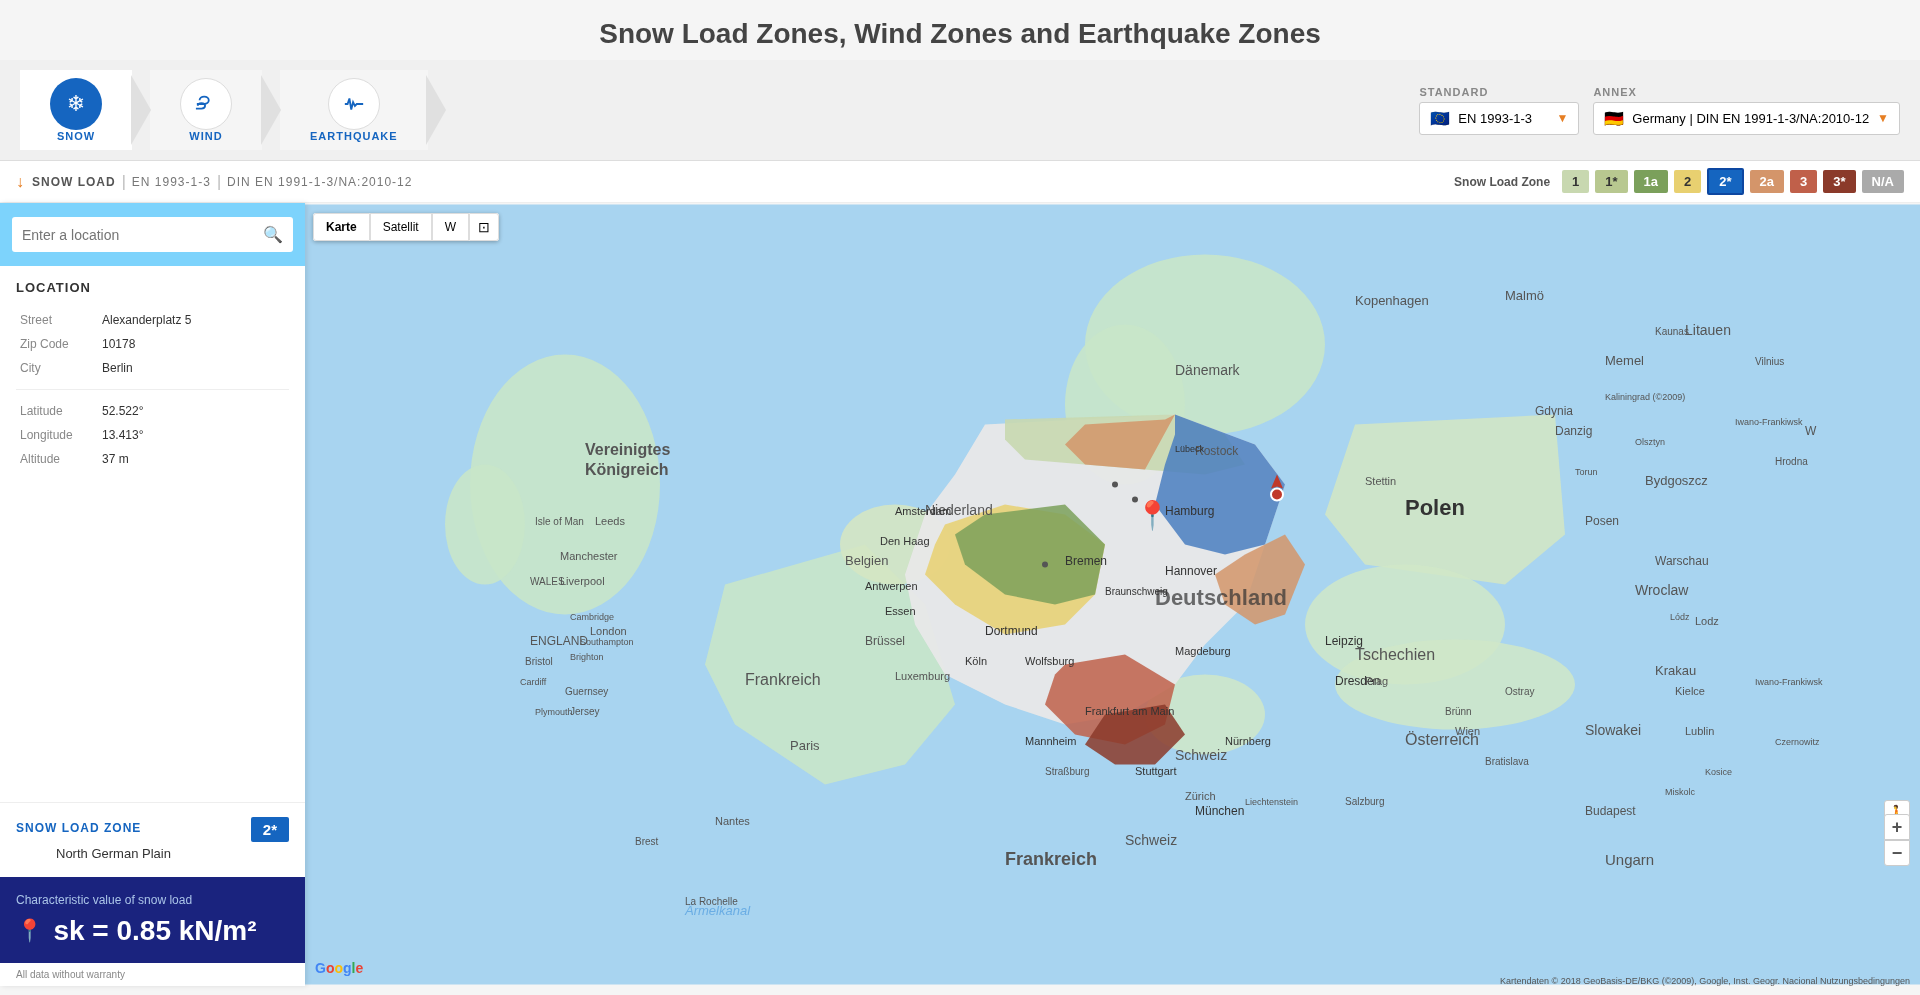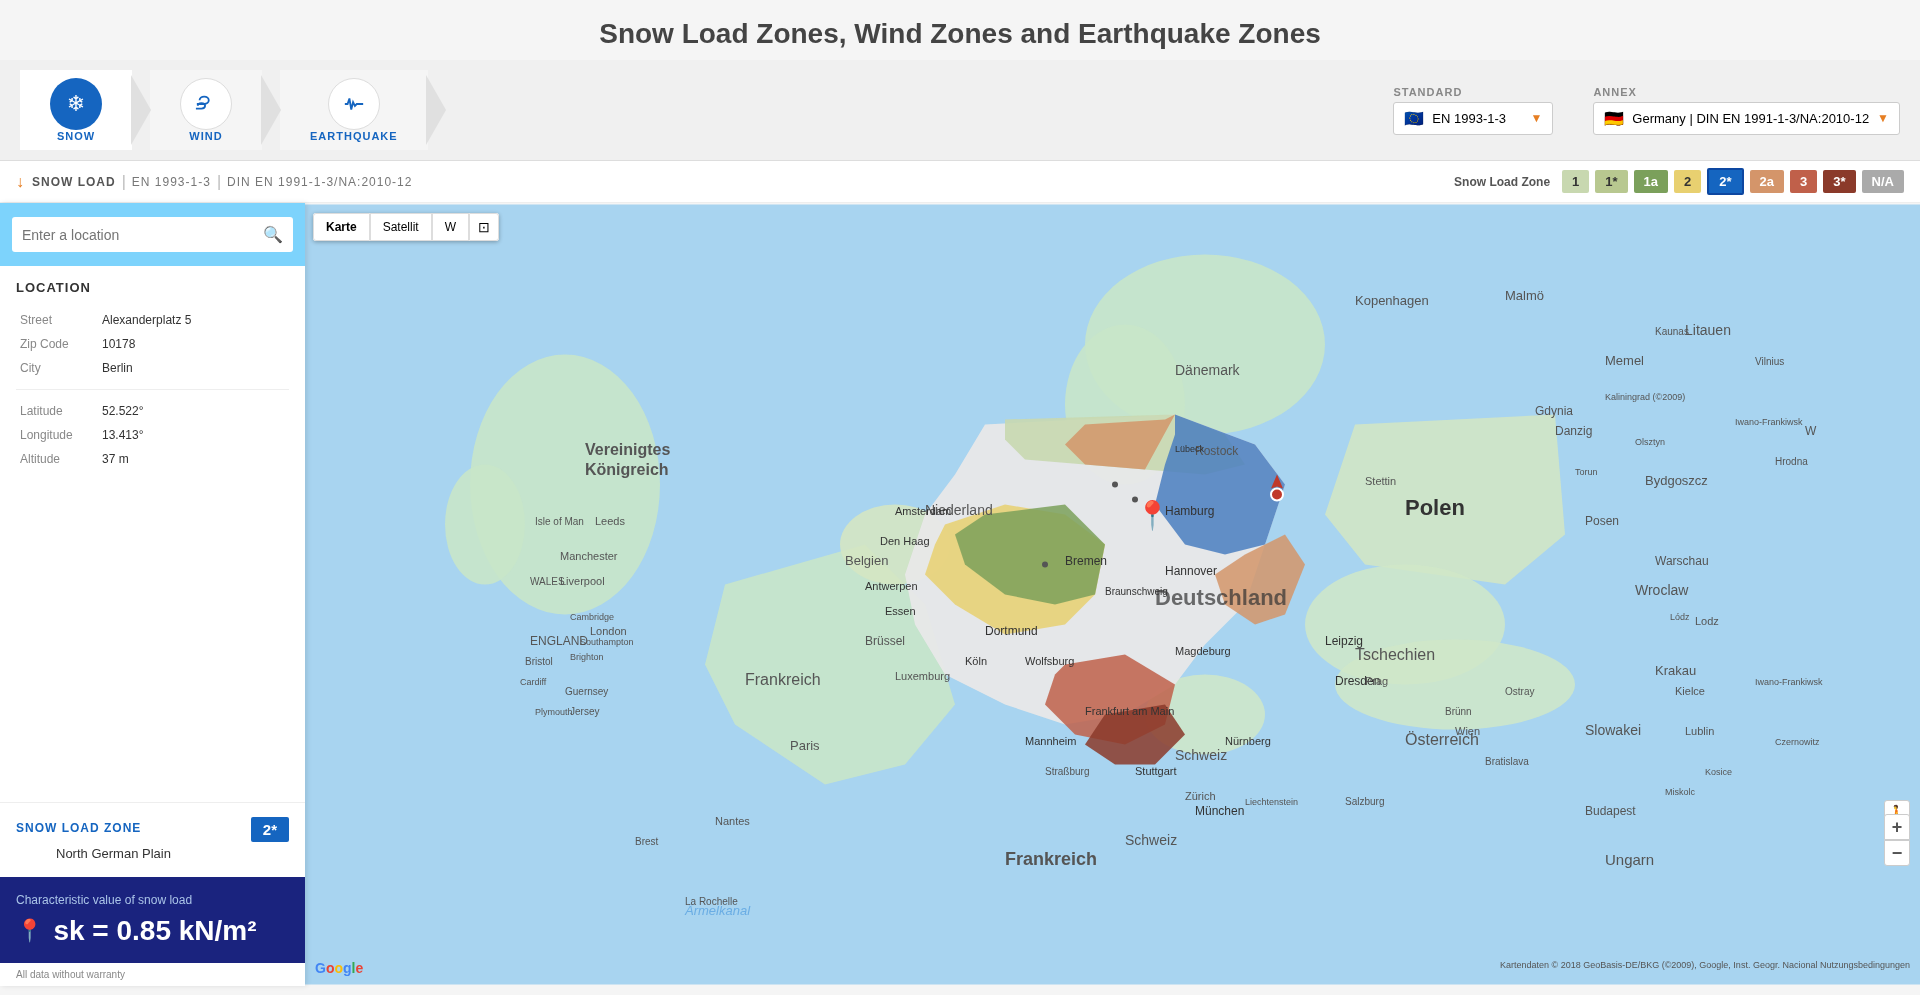--- a/index.html
+++ b/index.html
@@ -14,21 +14,21 @@
     .nav-icons { display: flex; align-items: center; gap: 0; }
     .nav-icon-item { display: flex; flex-direction: column; align-items: center; padding: 8px 30px; cursor: pointer; position: relative; }
     .nav-icon-item.active { background: white; }
     .nav-icon-item .icon-circle { width: 52px; height: 52px; border-radius: 50%; display: flex; align-items: center; justify-content: center; font-size: 22px; }
     .nav-icon-item.active .icon-circle { background: #1565c0; color: white; }
     .nav-icon-item:not(.active) .icon-circle { background: white; border: 1px solid #ddd; color: #1565c0; }
     .nav-icon-item .nav-label { font-size: 11px; font-weight: bold; margin-top: 0; letter-spacing: 1px; }
     .nav-icon-item.active .nav-label { color: #1565c0; }
     .nav-icon-item:not(.active) .nav-label { color: #1565c0; }
 
-    .nav-right { margin-left: auto; display: flex; align-items: center; gap: 40px; }
+    .nav-right { margin-left: auto; display: flex; align-items: center; gap: 14px; }
     .nav-select-group { display: flex; flex-direction: column; gap: 4px; }
     .nav-select-label { font-size: 11px; color: #888; font-weight: bold; letter-spacing: 1px; }
     .nav-select { display: flex; align-items: center; background: white; border: 1px solid #ccc; border-radius: 3px; padding: 6px 10px; cursor: pointer; min-width: 160px; gap: 8px; font-size: 13px; }
     .nav-select .dropdown-arrow { margin-left: auto; color: #e67e22; font-size: 12px; }
     .flag-eu { font-size: 16px; }
 
     
     .breadcrumb-bar { background: white; display: flex; align-items: center; padding: 0 16px; height: 42px; border-bottom: 1px solid #eee; }
     .breadcrumb-icon { color: #e67e22; font-size: 16px; margin-right: 8px; }
     .breadcrumb-text { font-size: 12px; color: #555; font-weight: bold; letter-spacing: 1px; }
@@ -462,16 +462,16 @@
       <text x="1365" y="415" font-size="9" fill="#555" font-family="Arial">Lódz</text>
 
     </svg>
 
     
     <div class="google-logo">
       <span style="color:#4285f4;font-weight:bold;font-family:Arial;font-size:14px">G</span><span style="color:#ea4335;font-weight:bold;font-family:Arial;font-size:14px">o</span><span style="color:#fbbc05;font-weight:bold;font-family:Arial;font-size:14px">o</span><span style="color:#4285f4;font-weight:bold;font-family:Arial;font-size:14px">g</span><span style="color:#34a853;font-weight:bold;font-family:Arial;font-size:14px">l</span><span style="color:#ea4335;font-weight:bold;font-family:Arial;font-size:14px">e</span>
     </div>
 
     
-    <div class="map-attribution" style="font-size:9px;color:#555;bottom:16px;right:10px;position:absolute">Kartendaten © 2018 GeoBasis-DE/BKG (©2009), Google, Inst. Geogr. Nacional  Nutzungsbedingungen</div>
+    <div class="map-attribution" style="font-size:9px;color:#555;bottom:0;right:10px;position:absolute">Kartendaten © 2018 GeoBasis-DE/BKG (©2009), Google, Inst. Geogr. Nacional  Nutzungsbedingungen</div>
 
   </div>
 </div>
 
 </body></html>

